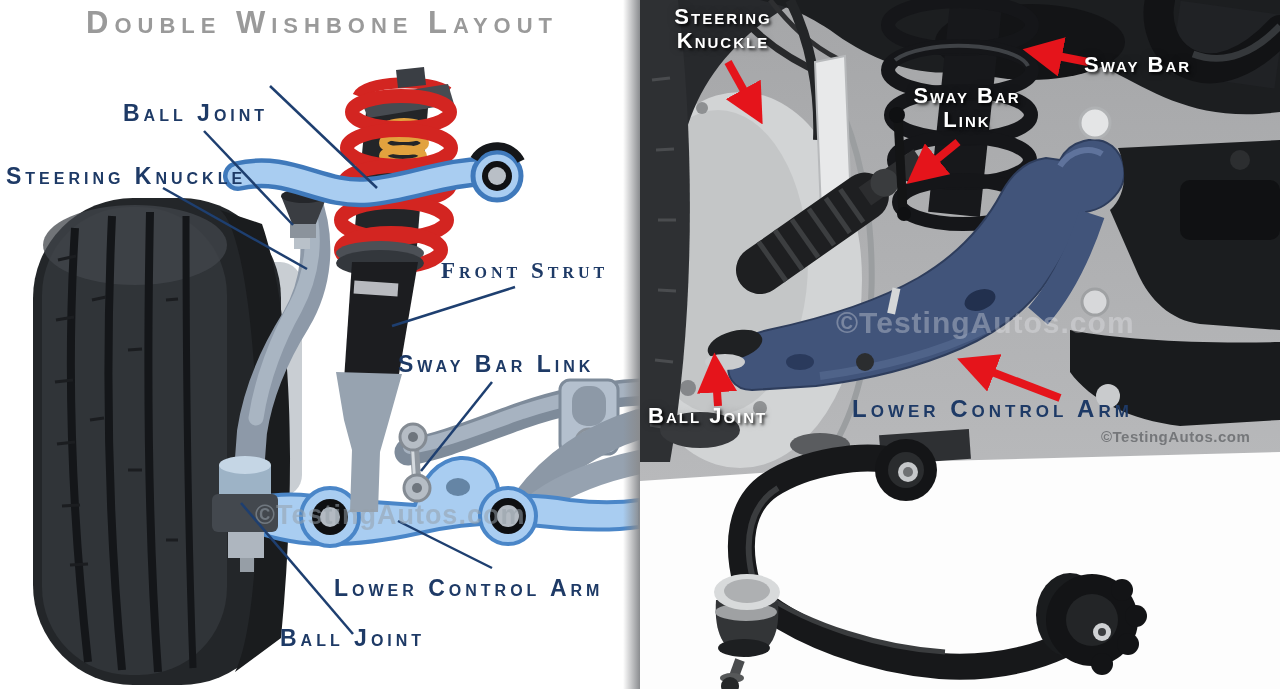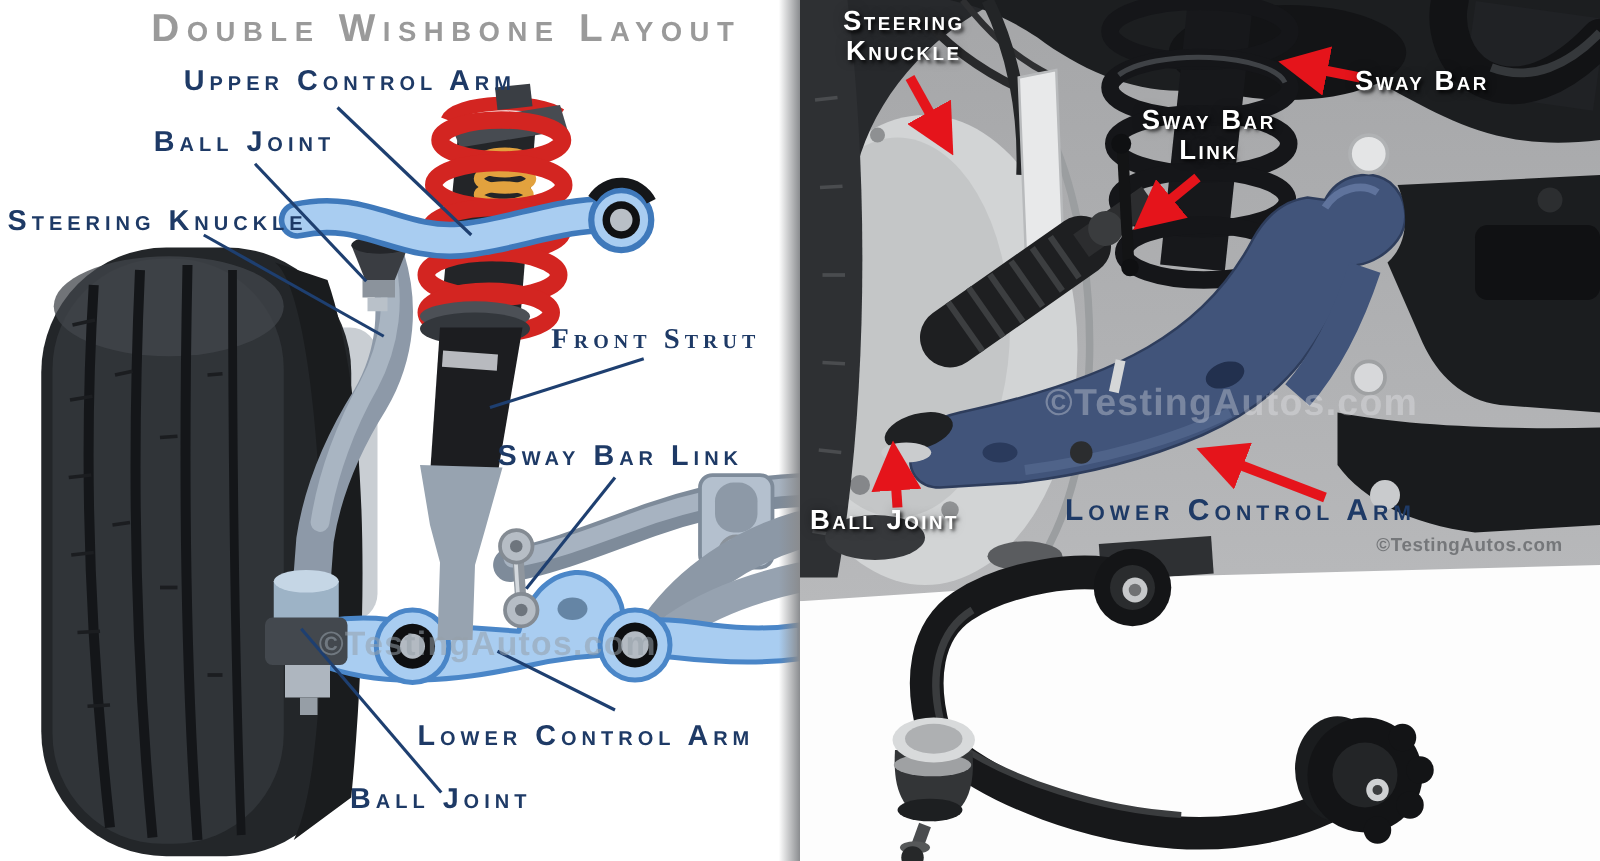--- a/index.html
+++ b/index.html
@@ -4,21 +4,21 @@
 <style>
   html,body{margin:0;padding:0;background:#fff;}
   .stage{position:relative;width:1280px;height:689px;overflow:hidden;background:#fff;
          font-family:"Liberation Sans",sans-serif;}
   .panel{position:absolute;top:0;height:689px;}
   #left-panel{left:0;width:640px;background:#fff;}
   #right-panel{left:640px;width:640px;background:#fdfdfd;}
   svg{display:block;}
   .lbl{position:absolute;font-weight:700;font-variant:small-caps;letter-spacing:4px;
        color:#1e3a66;font-size:23px;line-height:1.1;white-space:nowrap;}
-  .title-lbl{font-size:31px;letter-spacing:6px;color:#9a9a9a;margin-left:35px;}
+  .title-lbl{font-size:31px;letter-spacing:6px;color:#9a9a9a;}
   .white-lbl{color:#ffffff;text-shadow:2px 2px 3px rgba(0,0,0,.8),0 0 9px rgba(0,0,0,.35);}
   .center-lbl{text-align:center;white-space:normal;}
   .wm-left{position:absolute;font-weight:700;font-size:27px;letter-spacing:1px;
            color:rgba(150,160,170,.55);}
   .wm-right{position:absolute;font-weight:700;font-size:30px;letter-spacing:1px;
             color:rgba(240,240,242,.32);}
   .credit{position:absolute;font-weight:700;font-size:15px;letter-spacing:0.5px;color:#75777a;}
 </style>
 </head>
 <body>
@@ -162,21 +162,20 @@
         <line x1="515" y1="287" x2="392" y2="326"></line>
         <line x1="492" y1="382" x2="421" y2="471"></line>
         <line x1="492" y1="568" x2="398" y2="521"></line>
         <line x1="353" y1="634" x2="241" y2="503"></line>
       </g>
 
       <rect x="623" y="0" width="17" height="689" fill="url(#eg)"></rect>
     </svg>
 
     <div class="lbl title-lbl" style="left:86px;top:6px;">Double Wishbone Layout</div>
-    <div class="lbl" style="left:147px;top:52px;">Upper Control Arm</div>
     <div class="lbl" style="left:123px;top:101px;">Ball Joint</div>
     <div class="lbl" style="left:6px;top:164px;">Steering Knuckle</div>
     <div class="lbl" style="left:441px;top:258px;font-family:Liberation Serif, serif;">Front Strut</div>
     <div class="lbl" style="left:398px;top:352px;">Sway Bar Link</div>
     <div class="lbl" style="left:334px;top:576px;">Lower Control Arm</div>
     <div class="lbl" style="left:280px;top:626px;">Ball Joint</div>
     <div class="wm-left" style="left:255px;top:500px;">©TestingAutos.com</div>
   </div>
 
   <div id="right-panel" class="panel">

